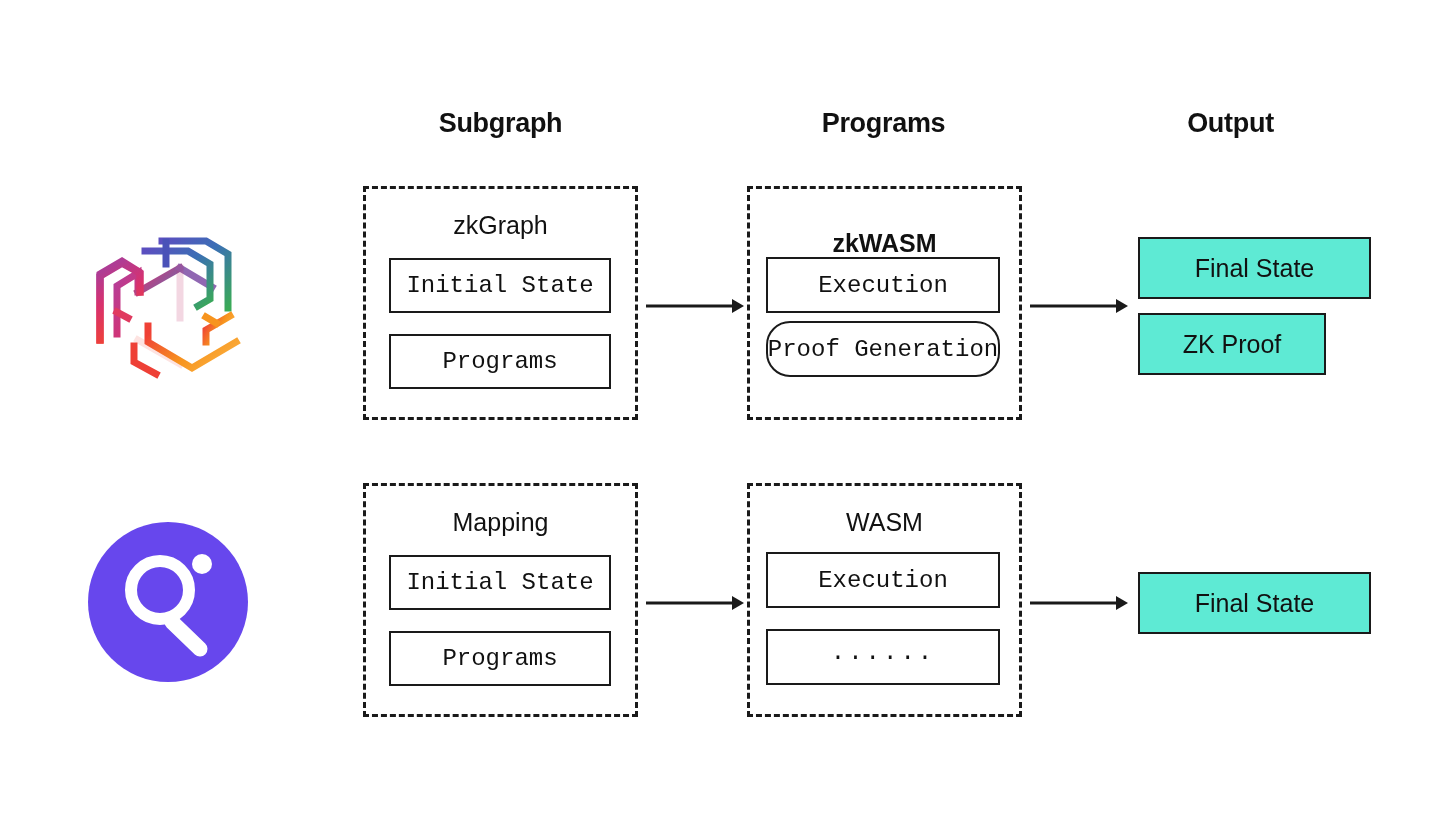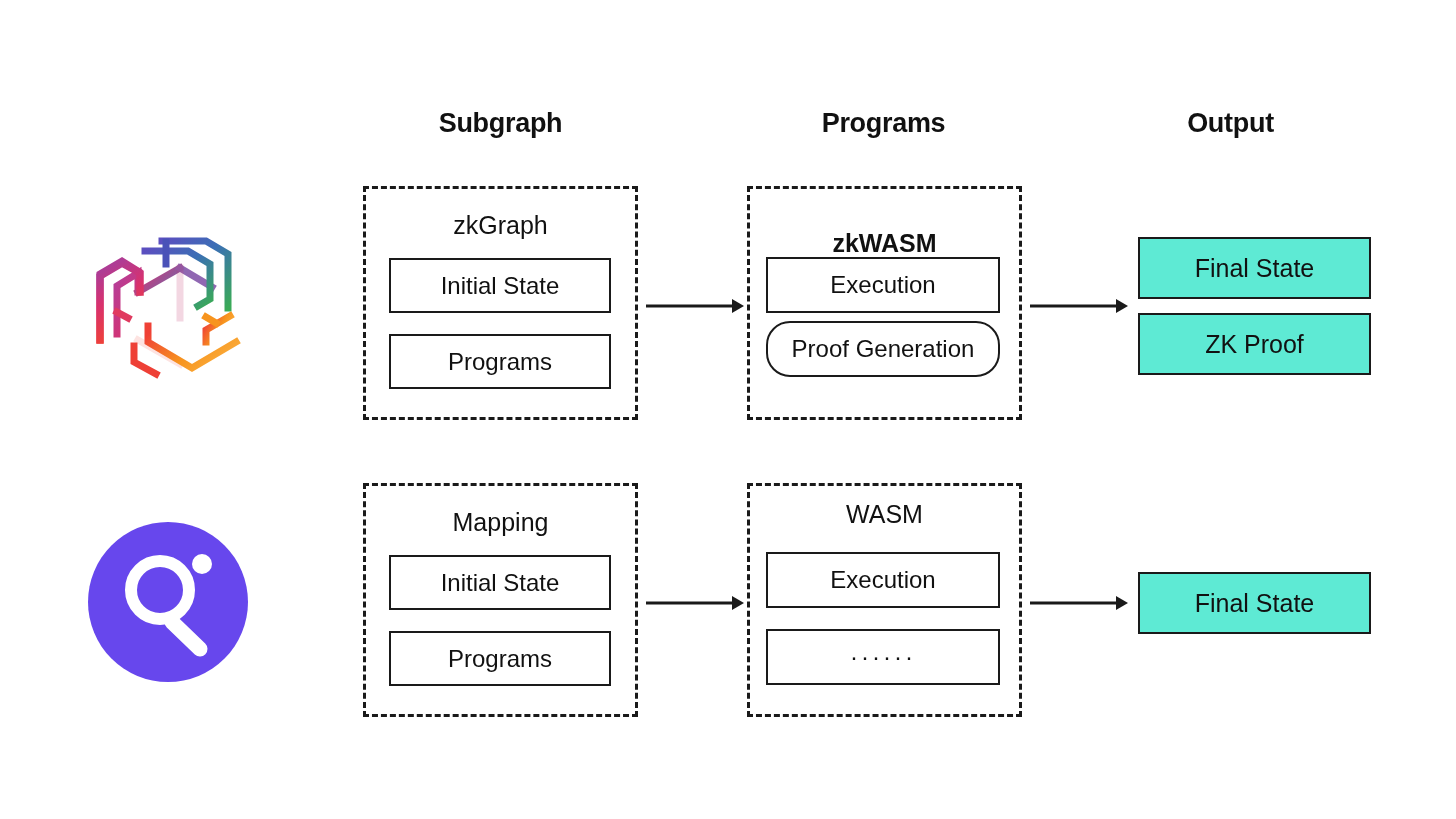--- a/index.html
+++ b/index.html
@@ -59,20 +59,21 @@
     position: absolute;
     border: 2.5px solid #1a1a1a;
     box-sizing: border-box;
     background: #ffffff;
     display: flex;
     align-items: center;
     justify-content: center;
     font-size: 24px;
     color: #111111;
     white-space: nowrap;
+    font-family: Liberation Mono, monospace;
   }
   .cell.dots {
     font-size: 24px;
     letter-spacing: 3px;
   }
 
   
   .out-box {
     position: absolute;
     border: 2.5px solid #1a1a1a;
@@ -208,21 +209,21 @@
   <div class="arrow" style="left:1030px; top:296px; width:98px;">
     <svg width="98" height="20" viewBox="0 0 98 20" xmlns="http://www.w3.org/2000/svg">
       <line x1="0" y1="10" x2="86" y2="10" stroke="#1a1a1a" stroke-width="3"></line>
       <polygon points="86,3 98,10 86,17" fill="#1a1a1a"></polygon>
     </svg>
   </div>
 
   <div class="out-box" style="left:1138px; top:237px; width:233px; height:62px;">
     <span>Final State</span>
   </div>
-  <div class="out-box" style="left:1138px; top:313px; width:233px; height:62px;">
+  <div class="out-box" style="left:1138px; top:313px; width:188px; height:62px;">
     <span>ZK Proof</span>
   </div>
 
   <div class="logo-wrap" style="left:88px; top:522px; width:160px; height:160px;">
     <svg width="160" height="160" viewBox="0 0 160 160" xmlns="http://www.w3.org/2000/svg">
       <circle cx="80" cy="80" r="80" fill="#6747ed"></circle>
       <circle cx="72" cy="68" r="29" fill="none" stroke="#ffffff" stroke-width="12"></circle>
       <circle cx="114" cy="42" r="10" fill="#ffffff"></circle>
       <line x1="84" y1="100" x2="112" y2="127" stroke="#ffffff" stroke-width="15" stroke-linecap="round"></line>
     </svg>
@@ -239,21 +240,21 @@
   </div>
 
   <div class="arrow" style="left:646px; top:593px; width:98px;">
     <svg width="98" height="20" viewBox="0 0 98 20" xmlns="http://www.w3.org/2000/svg">
       <line x1="0" y1="10" x2="86" y2="10" stroke="#1a1a1a" stroke-width="3"></line>
       <polygon points="86,3 98,10 86,17" fill="#1a1a1a"></polygon>
     </svg>
   </div>
 
   <div class="group-box" style="left:747px; top:483px; width:275px; height:234px;">
-    <div class="group-title" style="top:14px;">WASM</div>
+    <div class="group-title" style="top:22px;">WASM</div>
   </div>
   <div class="cell" style="left:766px; top:552px; width:234px; height:56px;">
     <span>Execution</span>
   </div>
   <div class="cell dots" style="left:766px; top:629px; width:234px; height:56px;">
     <span>······</span>
   </div>
 
   <div class="arrow" style="left:1030px; top:593px; width:98px;">
     <svg width="98" height="20" viewBox="0 0 98 20" xmlns="http://www.w3.org/2000/svg">

